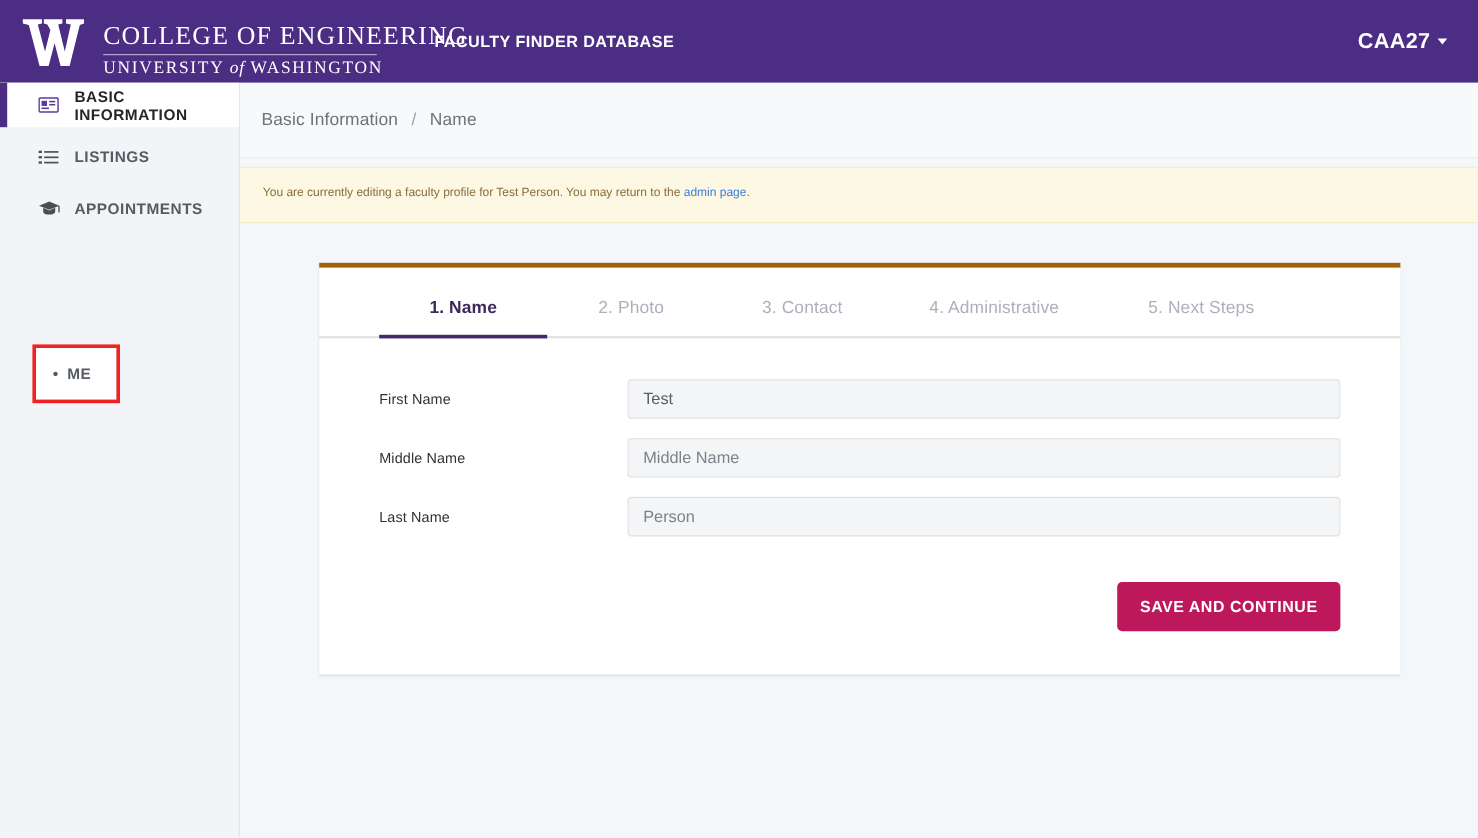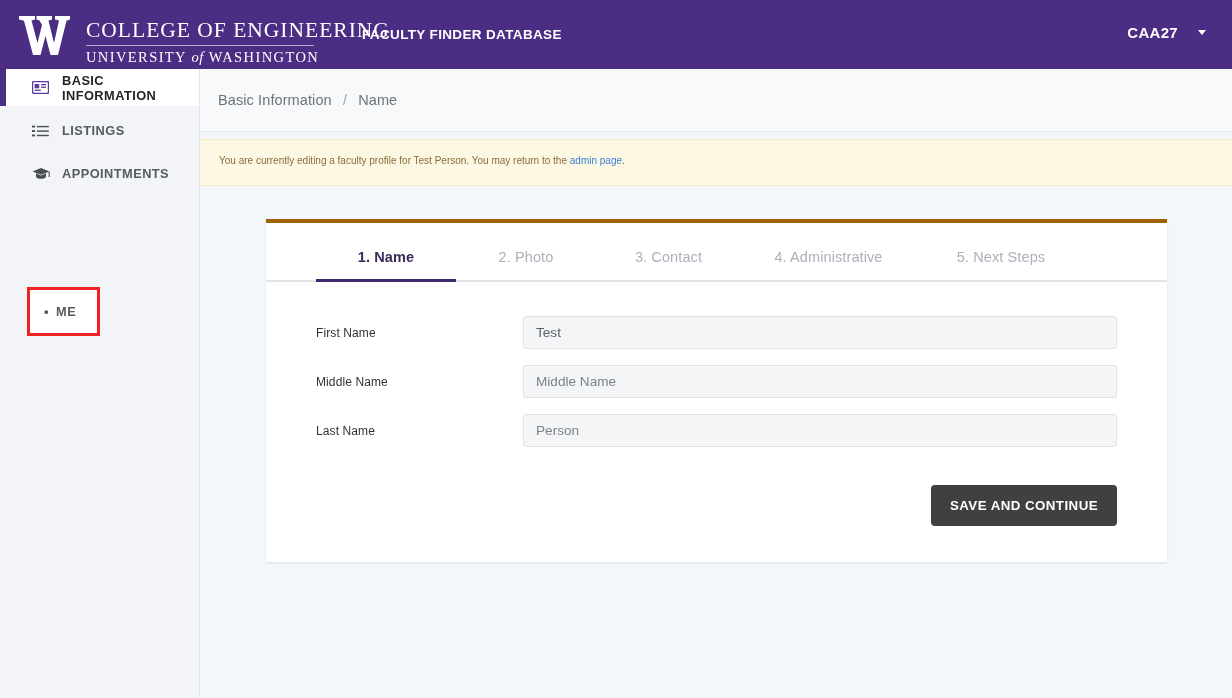--- a/index.html
+++ b/index.html
@@ -78,28 +78,27 @@
     font-size: 13.5px;
     font-weight: bold;
     letter-spacing: 0.35px;
     white-space: nowrap;
   }
   .user-menu {
     position: absolute;
     right: 26px;
     top: 24px;
     color: #ffffff;
-    font-size: 15px;
+    font-size: 18px;
     font-weight: bold;
     letter-spacing: 0.3px;
     cursor: pointer;
     display: flex;
     align-items: center;
     white-space: nowrap;
-    gap: 14px;
   }
   .caret {
     display: inline-block;
     width: 0;
     height: 0;
     margin-left: 6px;
     border-left: 4.5px solid transparent;
     border-right: 4.5px solid transparent;
     border-top: 5px solid #ffffff;
   }
@@ -301,21 +300,21 @@
   }
   .form-input::placeholder { color: #7c828a; }
   .form-input.filled { color: #5a6067; }
 
   .actions {
     display: flex;
     justify-content: flex-end;
     padding: 22px 50px 36px 50px;
   }
   .btn-primary {
-    background: #404040;
+    background: #be185d;
     color: #ffffff;
     border: none;
     border-radius: 4px;
     font-family: "Liberation Sans", sans-serif;
     font-size: 13.3px;
     font-weight: bold;
     letter-spacing: 0.45px;
     padding: 13px 19px;
     cursor: pointer;
   }

